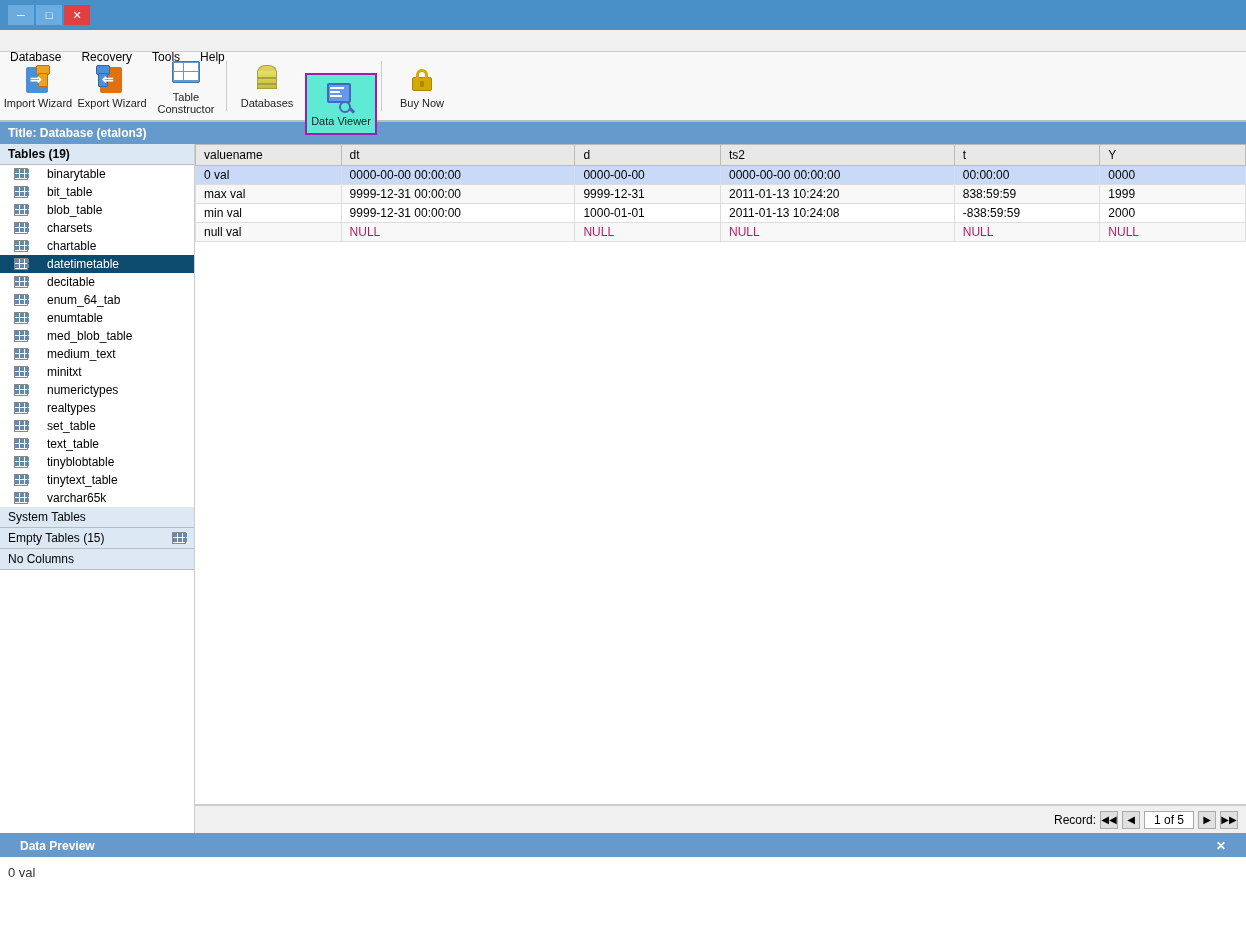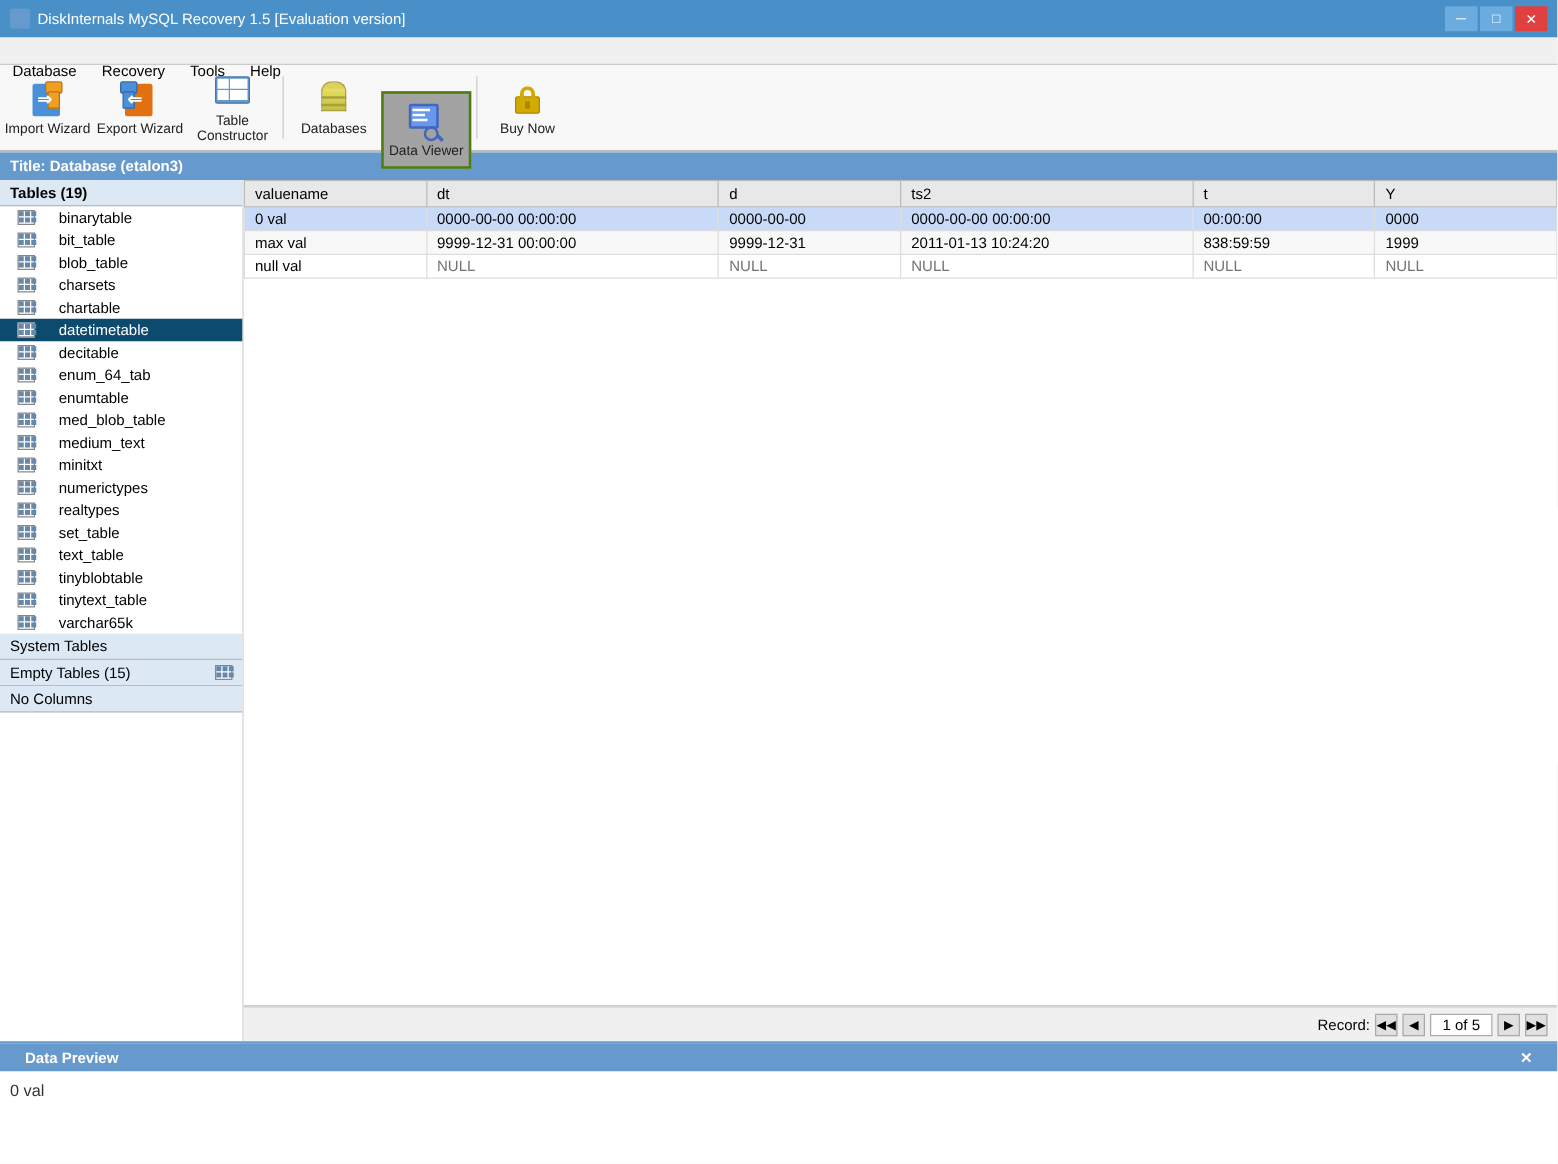--- a/index.html
+++ b/index.html
@@ -55,21 +55,21 @@
       justify-content: center;
       width: 72px;
       height: 62px;
       border: 1px solid transparent;
       background: transparent;
       cursor: pointer;
       font-size: 11px;
       color: #222;
       gap: 2px;
     }
-    .toolbar-btn.active { background: #a3a3a3; border: 2px solid #4d7c0f; margin-top: 36px; }
+    .toolbar-btn.active { background: #5eead4; border: 2px solid #a21caf; margin-top: 36px; }
     .toolbar-separator { width: 1px; height: 50px; background: #ccc; margin: 0 2px; }
 
     
     #main { display: flex; flex-direction: column; height: calc(931px - 30px - 22px - 70px); }
 
     
     #db-titlebar {
       background: #6699cc;
       color: white;
       padding: 2px 8px;
@@ -152,21 +152,21 @@
     table.data-grid td {
       border: 1px solid #ddd;
       padding: 2px 8px;
       white-space: nowrap;
     }
     table.data-grid tr:nth-child(odd) td { background: #fff; }
     table.data-grid tr:nth-child(even) td { background: #f8f8f8; }
     table.data-grid tr.selected td { background: #c8daf8; }
 
     
-    .null-val { color: #737373; }
+    .null-val { color: #be185d; }
 
     
     #record-nav {
       height: 28px;
       background: #f0f0f0;
       border-top: 1px solid #ccc;
       display: flex;
       align-items: center;
       padding: 0 8px;
       gap: 4px;
@@ -225,24 +225,20 @@
       width: 16px; height: 16px;
       background: #6699cc;
       border-radius: 2px;
       display: inline-block;
     }
   </style>
 </head>
 <body>
 
 <div id="titlebar">
-  <div id="titlebar-left">
-    <span class="app-icon"></span>
-    <span>DiskInternals MySQL Recovery 1.5 [Evaluation version]</span>
-  </div>
   <div id="titlebar-controls">
     <button class="title-btn">─</button>
     <button class="title-btn">□</button>
     <button class="title-btn close">✕</button>
   </div>
 </div>
 
 <div id="menubar">
 <div class="menu-item">Database</div>
     <div class="menu-item">Recovery</div>
@@ -581,20 +577,28 @@
               </tr>
               <tr>
                 <td>max val</td>
                 <td>9999-12-31 00:00:00</td>
                 <td>9999-12-31</td>
                 <td>2011-01-13 10:24:20</td>
                 <td>838:59:59</td>
                 <td>1999</td>
               </tr>
               <tr>
+                <td>min val</td>
+                <td>9999-12-31 00:00:00</td>
+                <td>1000-01-01</td>
+                <td>2011-01-13 10:24:08</td>
+                <td>-838:59:59</td>
+                <td>2000</td>
+              </tr>
+              <tr>
                 <td>null val</td>
                 <td class="null-val">NULL</td>
                 <td class="null-val">NULL</td>
                 <td class="null-val">NULL</td>
                 <td class="null-val">NULL</td>
                 <td class="null-val">NULL</td>
               </tr>
             </tbody>
         </table>
       </div>

